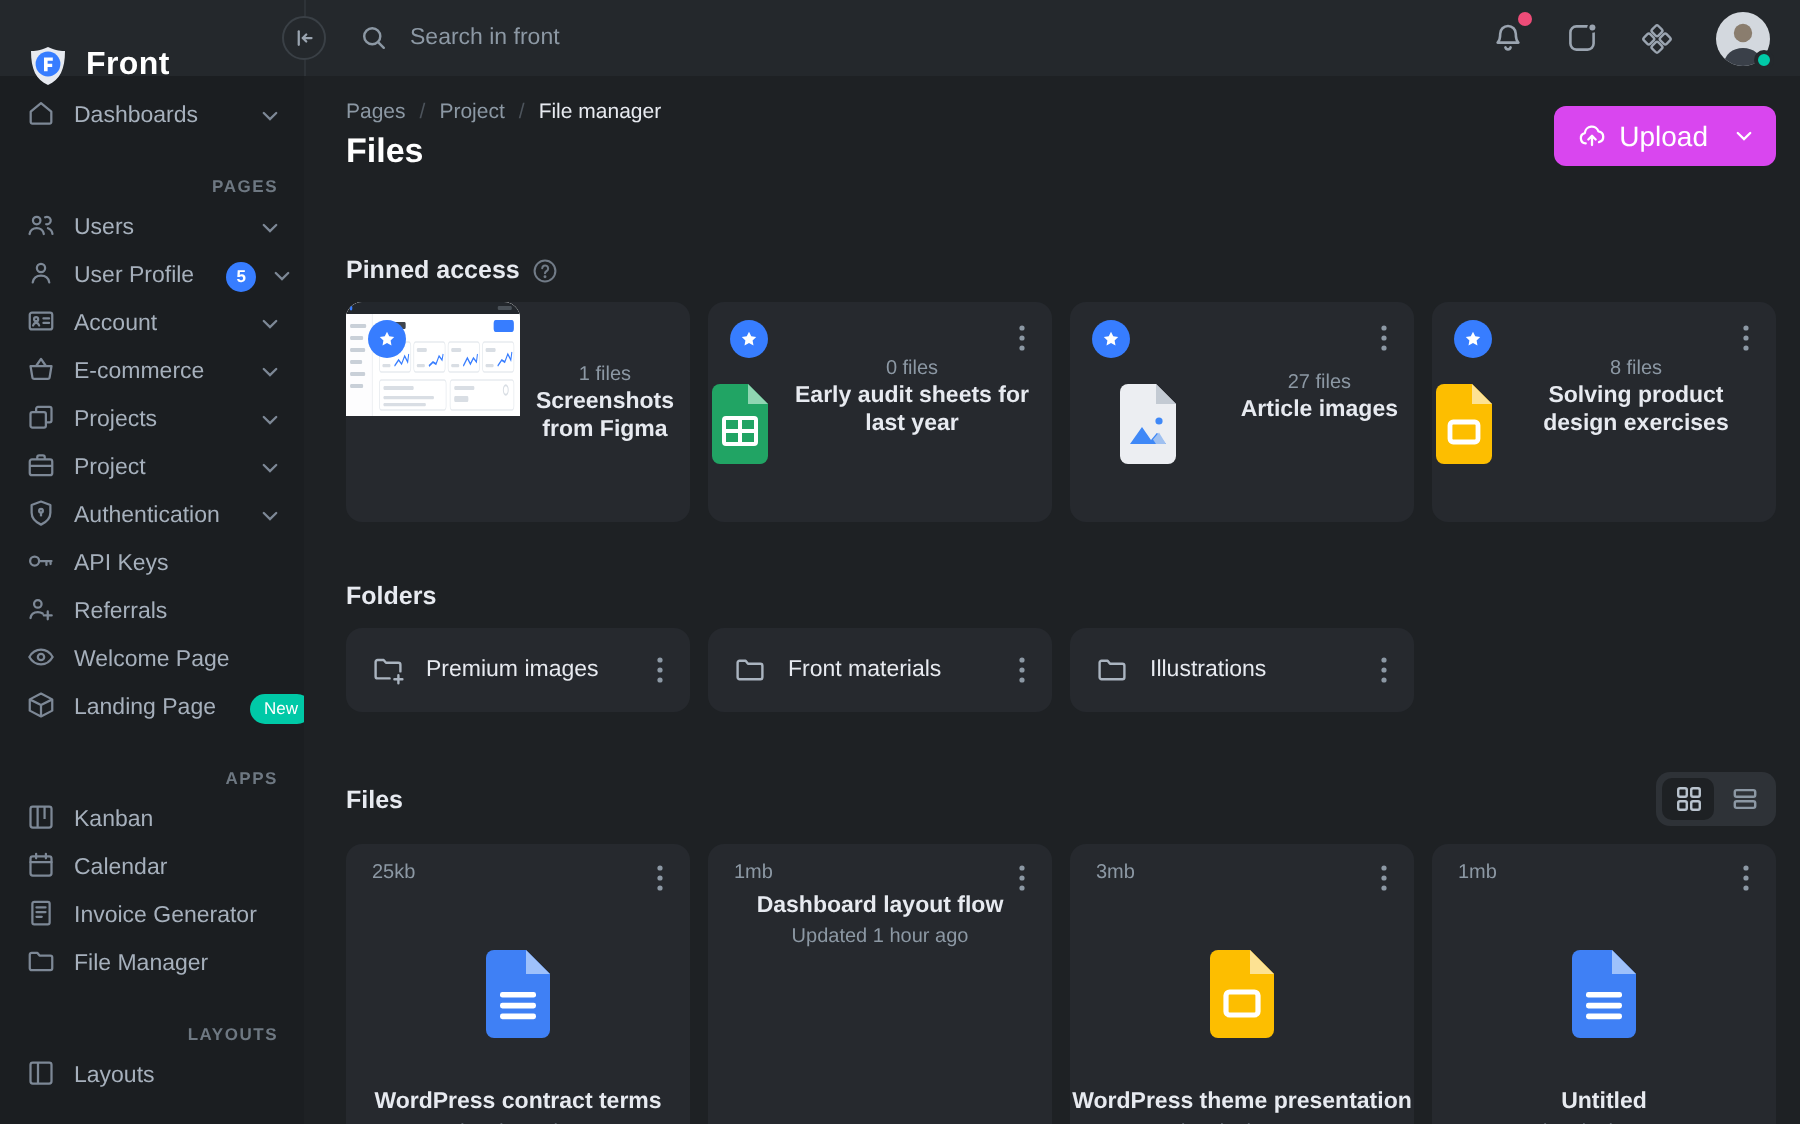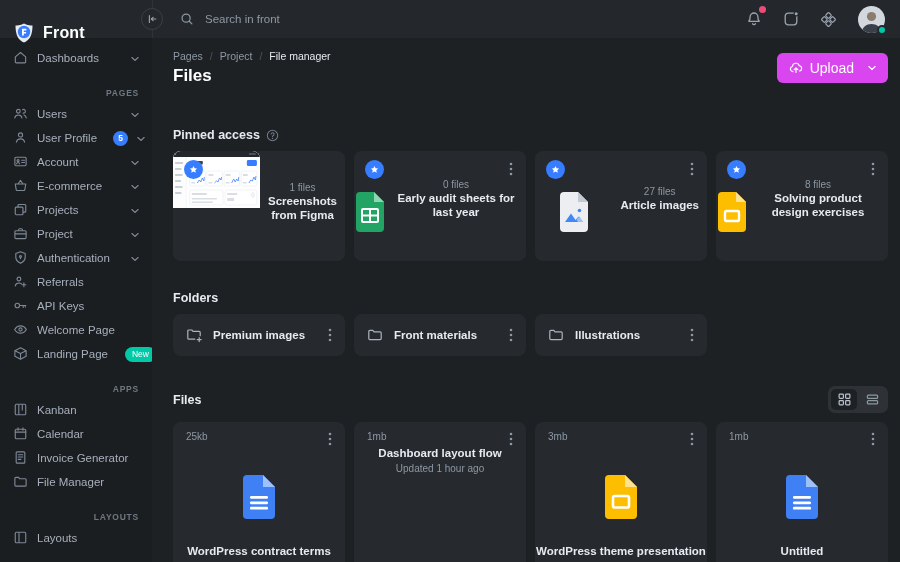--- a/index.html
+++ b/index.html
@@ -62,21 +62,21 @@
   .pin-body{display:flex;flex-direction:column;align-items:center;justify-content:center;gap:2px;padding:0 8px 13px;text-align:center;}
   .pin-card.has-thumb .pin-body{flex:1;padding-bottom:0;margin-bottom:8px;}
   .pin-count{font-size:10px;color:#8c98a4;}
   .pin-title{font-size:11.5px;font-weight:700;color:#e7eaf0;line-height:1.2;}
   .star-badge{position:absolute;top:9px;left:11px;width:19px;height:19px;border-radius:50%;background:#377dff;
     display:flex;align-items:center;justify-content:center;z-index:2;border:none;cursor:pointer;padding:0;}
   .kebab{position:absolute;top:8px;right:8px;background:none;border:0;padding:3px 5px;cursor:pointer;display:flex;}
   .kebab-inline{margin-left:auto;background:none;border:0;padding:3px 5px;cursor:pointer;display:flex;}
 
   .folder-card{background:#26292e;border-radius:8px;height:42px;display:flex;align-items:center;gap:11px;padding:0 8px 0 13px;cursor:pointer;}
-  .folder-name{font-size:11.5px;font-weight:700;color:#e7eaf0;}
+  .folder-name{font-size:11.5px;font-weight:400;color:#e7eaf0;}
 
   .files-head{display:flex;align-items:center;justify-content:space-between;margin-top:30px;}
   .view-toggle{background:#2e3237;border-radius:7px;padding:3px;display:flex;gap:2px;}
   .vt-btn{width:26px;height:21px;border-radius:5px;display:flex;align-items:center;justify-content:center;cursor:pointer;background:transparent;border:0;padding:0;}
   .vt-btn.active{background:#1e2124;}
 
   .file-card{position:relative;background:#26292e;border-radius:8px;height:160px;display:flex;flex-direction:column;cursor:pointer;}
   .fc-head{display:flex;justify-content:space-between;align-items:flex-start;padding:9px 8px 0 13px;font-size:10px;color:#8c98a4;}
   .fc-head .kebab-f{background:none;border:0;padding:1px 5px;cursor:pointer;display:flex;}
   .fc-icon{flex:1;display:flex;align-items:center;justify-content:center;padding-top:2px;}
@@ -257,32 +257,32 @@
             <path d="M8 7.8v2"></path>
           </svg></span>
       <span>Authentication</span>
       <span class="nav-chevron"><svg width="8" height="6" viewBox="0 0 9 6" fill="none" stroke="#7d8896" stroke-width="1.3" stroke-linecap="round">
             <path d="M1 1.3 4.5 4.7 8 1.3"></path>
           </svg></span>
     </div>
 
     <div class="nav-item">
       <span class="ni"><svg width="15" height="15" viewBox="0 0 16 16" fill="none" stroke="#7d8896" stroke-width="1.2" stroke-linecap="round">
+            <circle cx="4.6" cy="8" r="2.4"></circle>
+            <path d="M7 8h6.6M10.9 8v2.1M13.1 8v1.6"></path>
+          </svg></span>
+      <span>API Keys</span>
+    </div>
+
+    <div class="nav-item">
+      <span class="ni"><svg width="15" height="15" viewBox="0 0 16 16" fill="none" stroke="#7d8896" stroke-width="1.2" stroke-linecap="round">
             <circle cx="6.3" cy="5.3" r="2"></circle>
             <path d="M2.4 12.8c.3-2 1.9-3.2 3.9-3.2 1 0 1.9.3 2.6.8M11.6 9.3v4.2M9.5 11.4h4.2"></path>
           </svg></span>
       <span>Referrals</span>
-    </div>
-
-    <div class="nav-item">
-      <span class="ni"><svg width="15" height="15" viewBox="0 0 16 16" fill="none" stroke="#7d8896" stroke-width="1.2" stroke-linecap="round">
-            <circle cx="4.6" cy="8" r="2.4"></circle>
-            <path d="M7 8h6.6M10.9 8v2.1M13.1 8v1.6"></path>
-          </svg></span>
-      <span>API Keys</span>
     </div>
 
     <div class="nav-item">
       <span class="ni"><svg width="15" height="15" viewBox="0 0 16 16" fill="none" stroke="#7d8896" stroke-width="1.2">
             <path d="M1.8 8C3.2 5.5 5.4 4.1 8 4.1S12.8 5.5 14.2 8C12.8 10.5 10.6 11.9 8 11.9S3.2 10.5 1.8 8z"></path>
             <circle cx="8" cy="8" r="1.7"></circle>
           </svg></span>
       <span>Welcome Page</span>
     </div>
 

